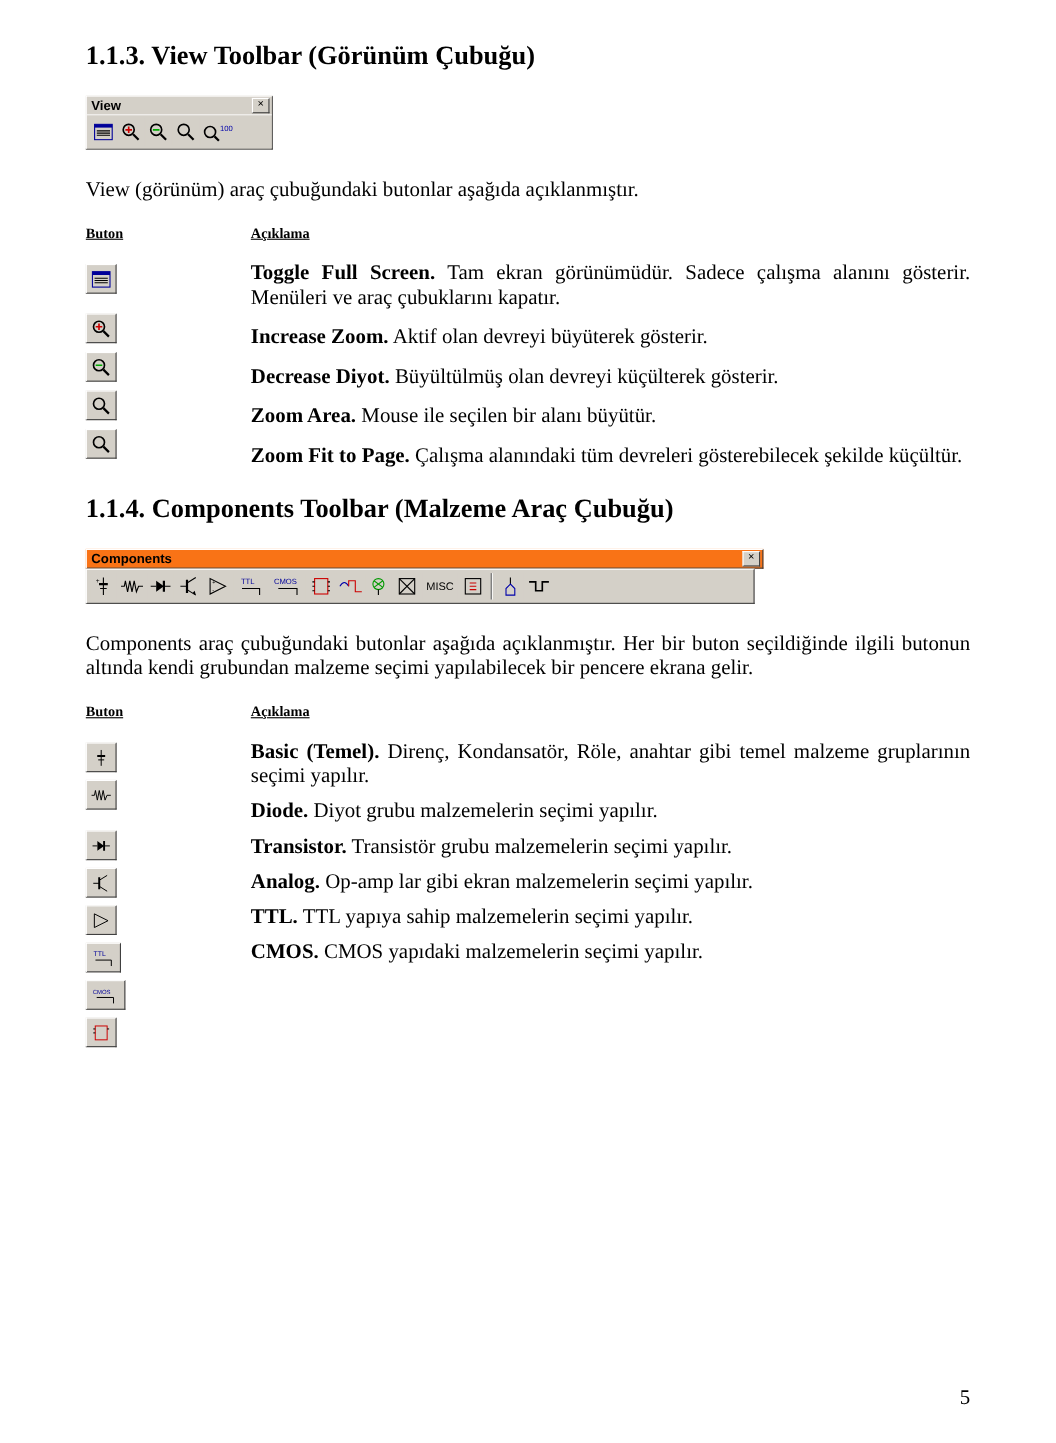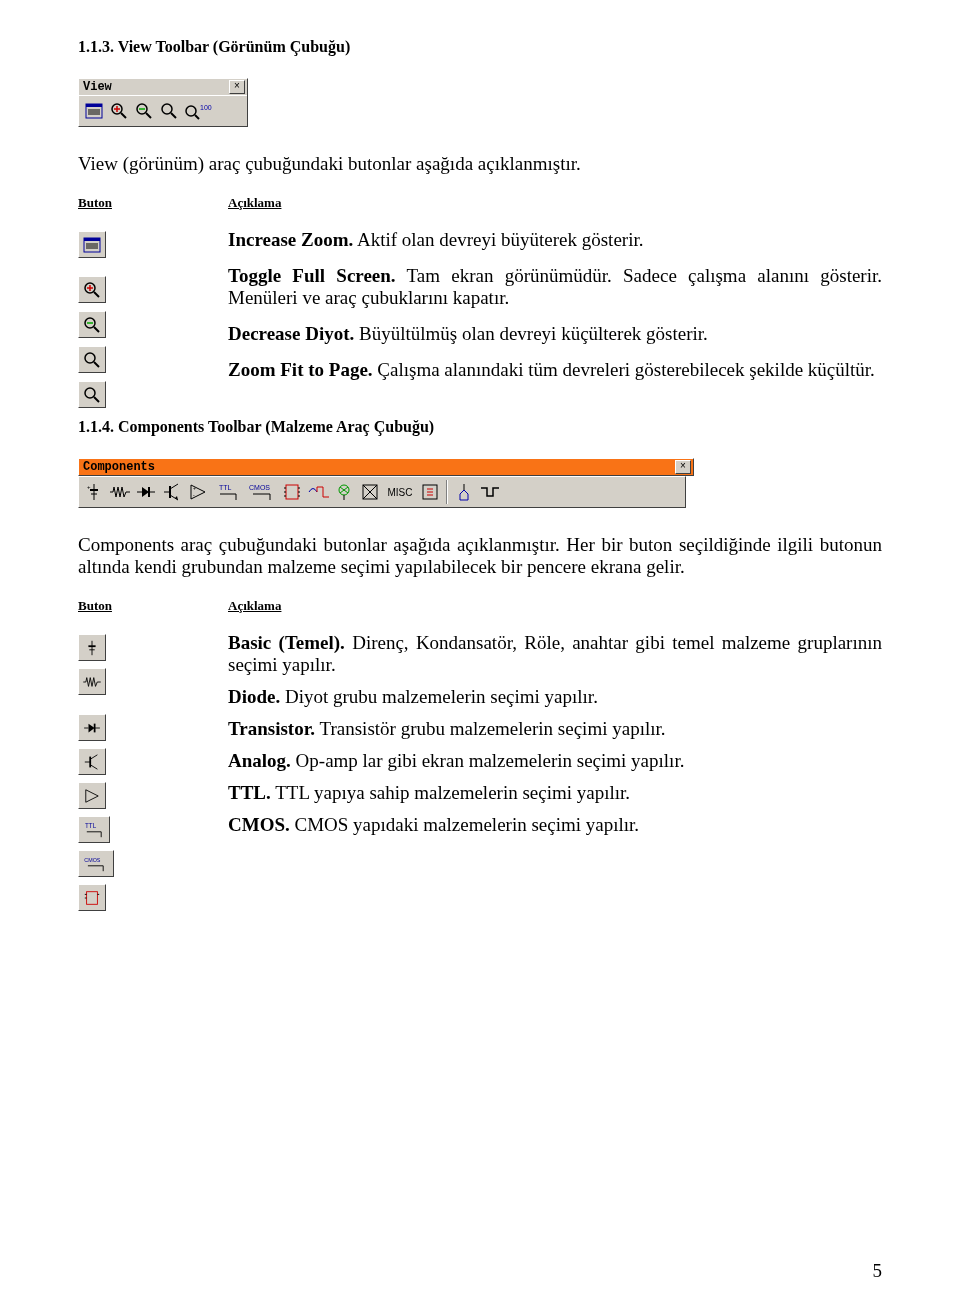--- a/index.html
+++ b/index.html
@@ -10,21 +10,21 @@
     height: 1312px;
     box-sizing: border-box;
     font-family: "Times New Roman", Times, serif;
     font-size: 19px;
     color: #000;
     background: #fff;
     position: relative;
   }
   .heading {
     font-weight: bold;
-    font-size: 16px;
+    font-size: 24px;
     margin: 0 0 22px 0;
   }
   .toolbar-fig {
     margin: 0 0 26px 0;
   }
   .toolbar-frame {
     display: inline-block;
     background: #d4d0c8;
     border: 1px solid #848284;
     border-top-color: #fff;
@@ -35,21 +35,21 @@
   }
   .toolbar-titlebar {
     display: flex;
     align-items: center;
     justify-content: space-between;
     background: #d4d0c8;
     padding: 1px 2px 1px 4px;
     border-bottom: 1px solid #fff;
   }
   .toolbar-title {
-    font-family: Liberation Mono, monospace;
+    font-family: Liberation Sans, sans-serif;
     font-size: 12px;
     font-weight: bold;
     color: #000;
   }
   .toolbar-close {
     width: 14px;
     height: 12px;
     background: #d4d0c8;
     border: 1px solid #fff;
     border-right-color: #404040;
@@ -266,23 +266,24 @@
     </span>
     <span class="small-icon">
       <svg width="18" height="18" viewBox="0 0 18 18">
           <circle cx="7" cy="7" r="5" fill="none" stroke="#000" stroke-width="1.5"></circle>
           <line x1="11" y1="11" x2="16" y2="16" stroke="#000" stroke-width="2"></line>
           <text x="3" y="9" font-size="5" fill="#00a"></text>
         </svg>
     </span>
   </div>
   <div class="def-body">
+    <p><span class="term">Toggle Full Screen.</span><span> Tam ekran görünümüdür. Sadece çalışma alanını gösterir. Menüleri ve araç çubuklarını kapatır.</span></p>
     <p><span class="term">Increase Zoom.</span><span> Aktif olan devreyi büyüterek gösterir.</span></p>
-    <p><span class="term">Toggle Full Screen.</span><span> Tam ekran görünümüdür. Sadece çalışma alanını gösterir. Menüleri ve araç çubuklarını kapatır.</span></p>
     <p><span class="term">Decrease Diyot.</span><span> Büyültülmüş olan devreyi küçülterek gösterir.</span></p>
+    <p><span class="term">Zoom Area.</span><span> Mouse ile seçilen bir alanı büyütür.</span></p>
     <p><span class="term">Zoom Fit to Page.</span><span> Çalışma alanındaki tüm devreleri gösterebilecek şekilde küçültür.</span></p>
   </div>
 </div>
 
 <div class="heading" style="margin-top:4px;">1.1.4. Components Toolbar (Malzeme Araç Çubuğu)</div>
 
 <div class="toolbar-fig">
   <div class="components-title-wrap">
     <span class="toolbar-title">Components</span>
     <span class="toolbar-close">×</span>

